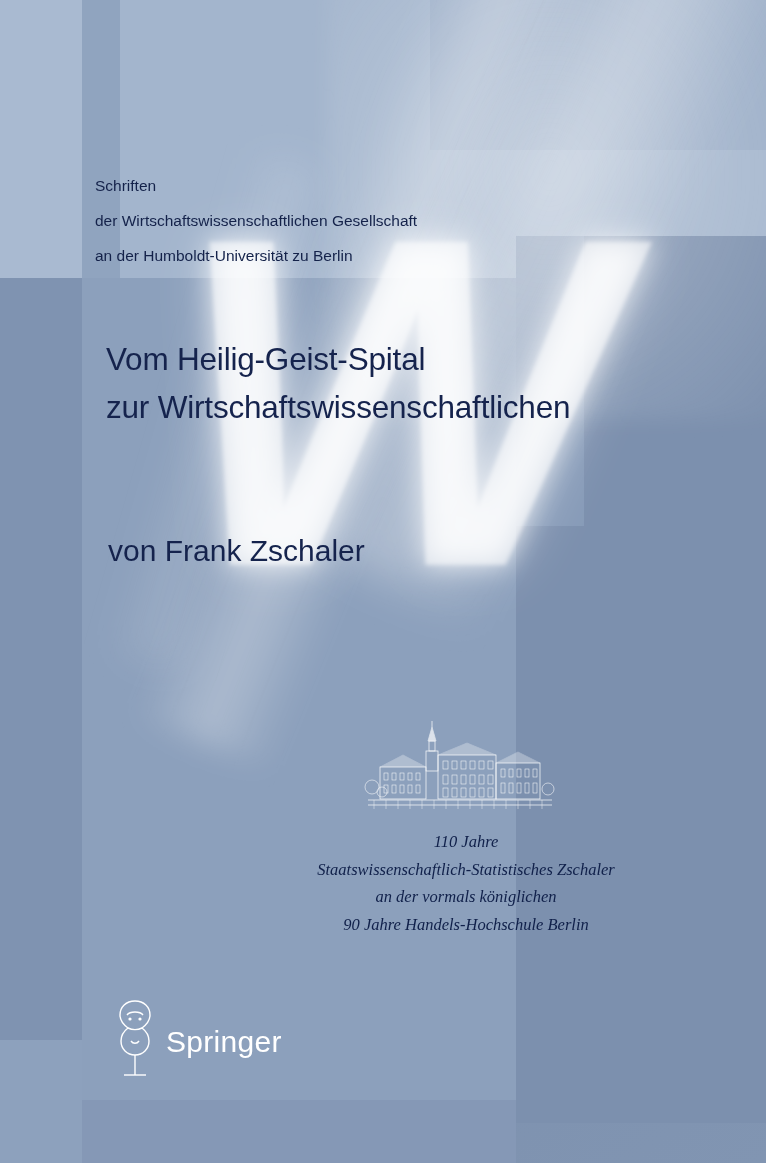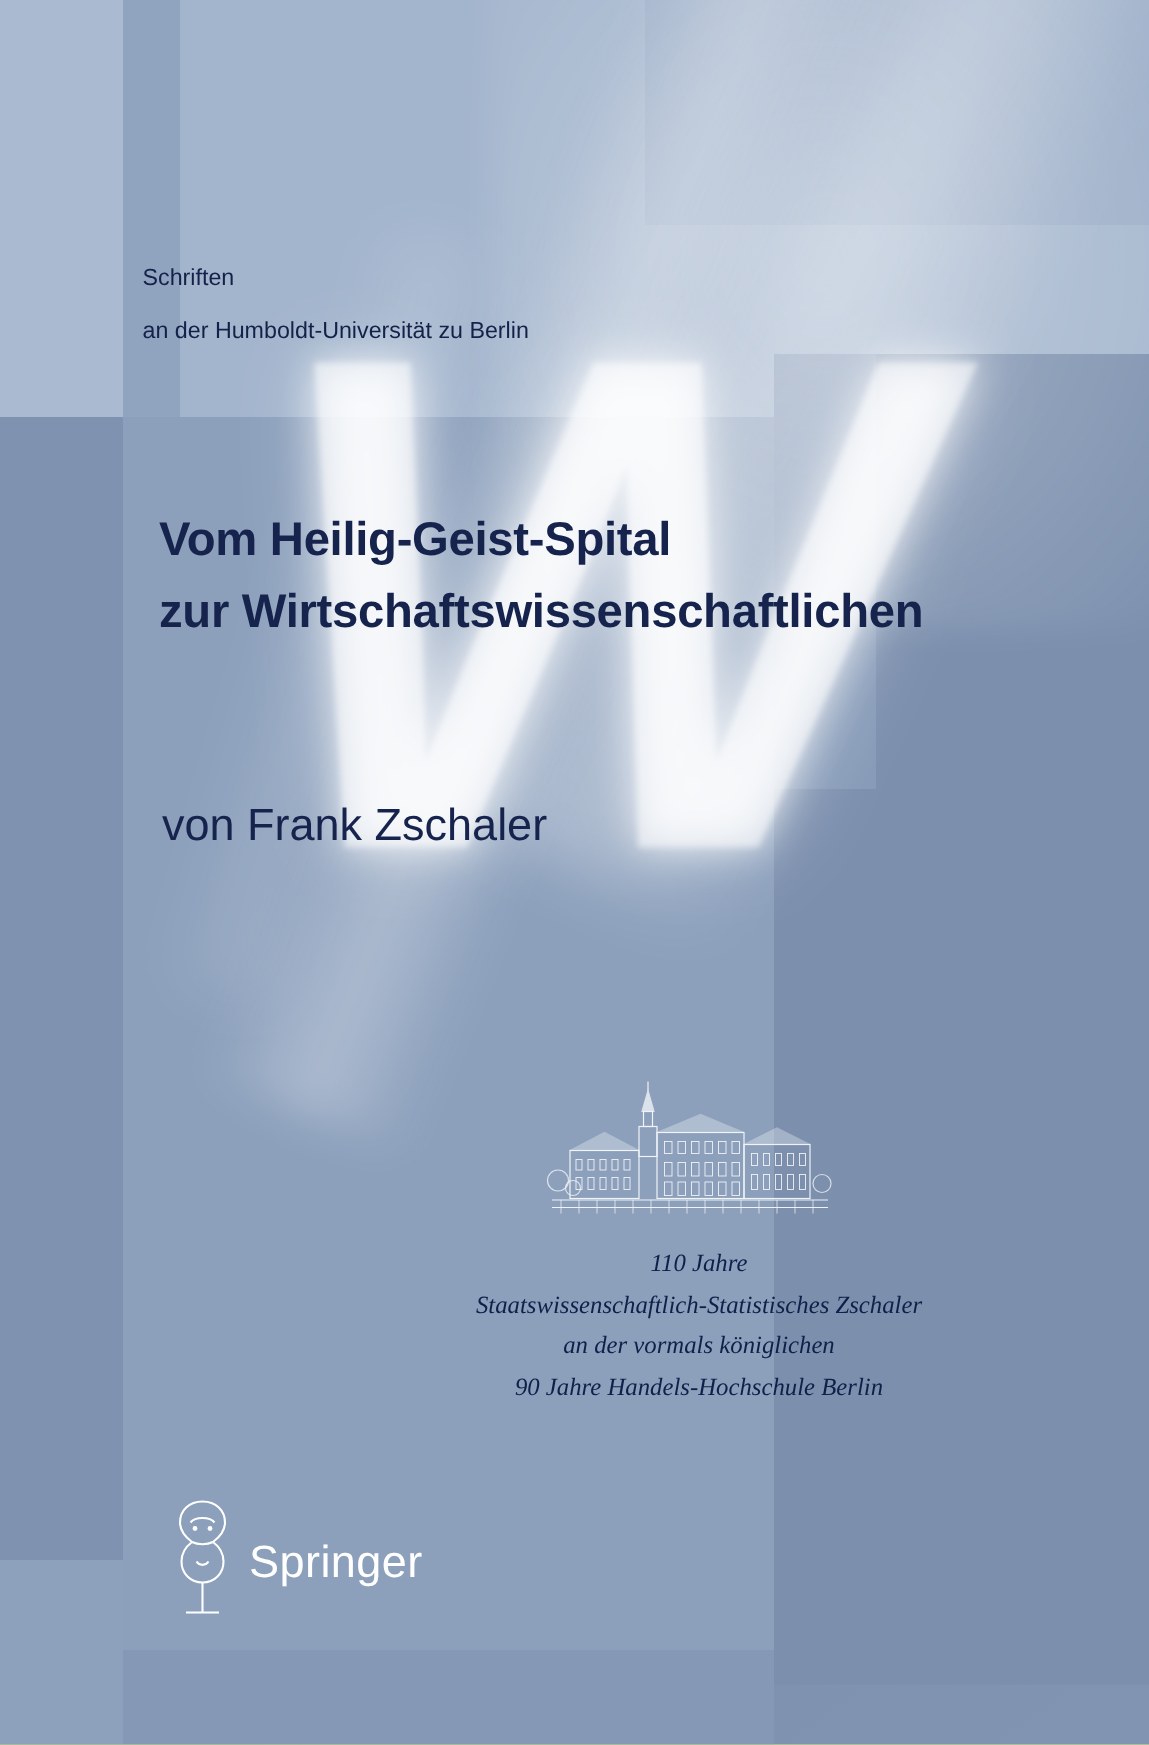--- a/index.html
+++ b/index.html
@@ -8,21 +8,21 @@
     background: #ffffff;
   }
   body {
     font-family: "Liberation Sans", sans-serif;
   }
   .cover {
     position: relative;
     width: 766px;
     height: 1163px;
     overflow: hidden;
-    background: #4d7c0f;
+    background: #ec4899;
   }
 
   
   .bg-base {
     position: absolute;
     inset: 0;
     background: linear-gradient(145deg, #8699b4 0%, #7e92b0 35%, #7a8eac 60%, #8195b2 100%);
   }
   .blk {
     position: absolute;
@@ -136,21 +136,21 @@
   }
   .series div { white-space: nowrap; }
 
   .title {
     position: absolute;
     left: 106px;
     top: 335px;
     width: 640px;
     color: #15234d;
     font-size: 31.5px;
-    font-weight: 700;
+    font-weight: 400;
     line-height: 48px;
     letter-spacing: -0.2px;
   }
   .title div { white-space: nowrap; }
 
   .author {
     position: absolute;
     left: 108px;
     top: 534px;
     color: #15234d;
@@ -227,20 +227,21 @@
   <div class="beam beam-3"></div>
   <div class="beam beam-1"></div>
   <div class="beam beam-2"></div>
 
   <div class="watermark">
     <span>W</span>
   </div>
 
   <div class="series">
     <div>Schriften</div>
+    <div>der Wirtschaftswissenschaftlichen Gesellschaft</div>
     <div>an der Humboldt-Universität zu Berlin</div>
   </div>
 
   <div class="title">
     <div>Vom Heilig-Geist-Spital</div>
     <div>zur Wirtschaftswissenschaftlichen</div>
   </div>
 
   <div class="author">von Frank Zschaler</div>
 

